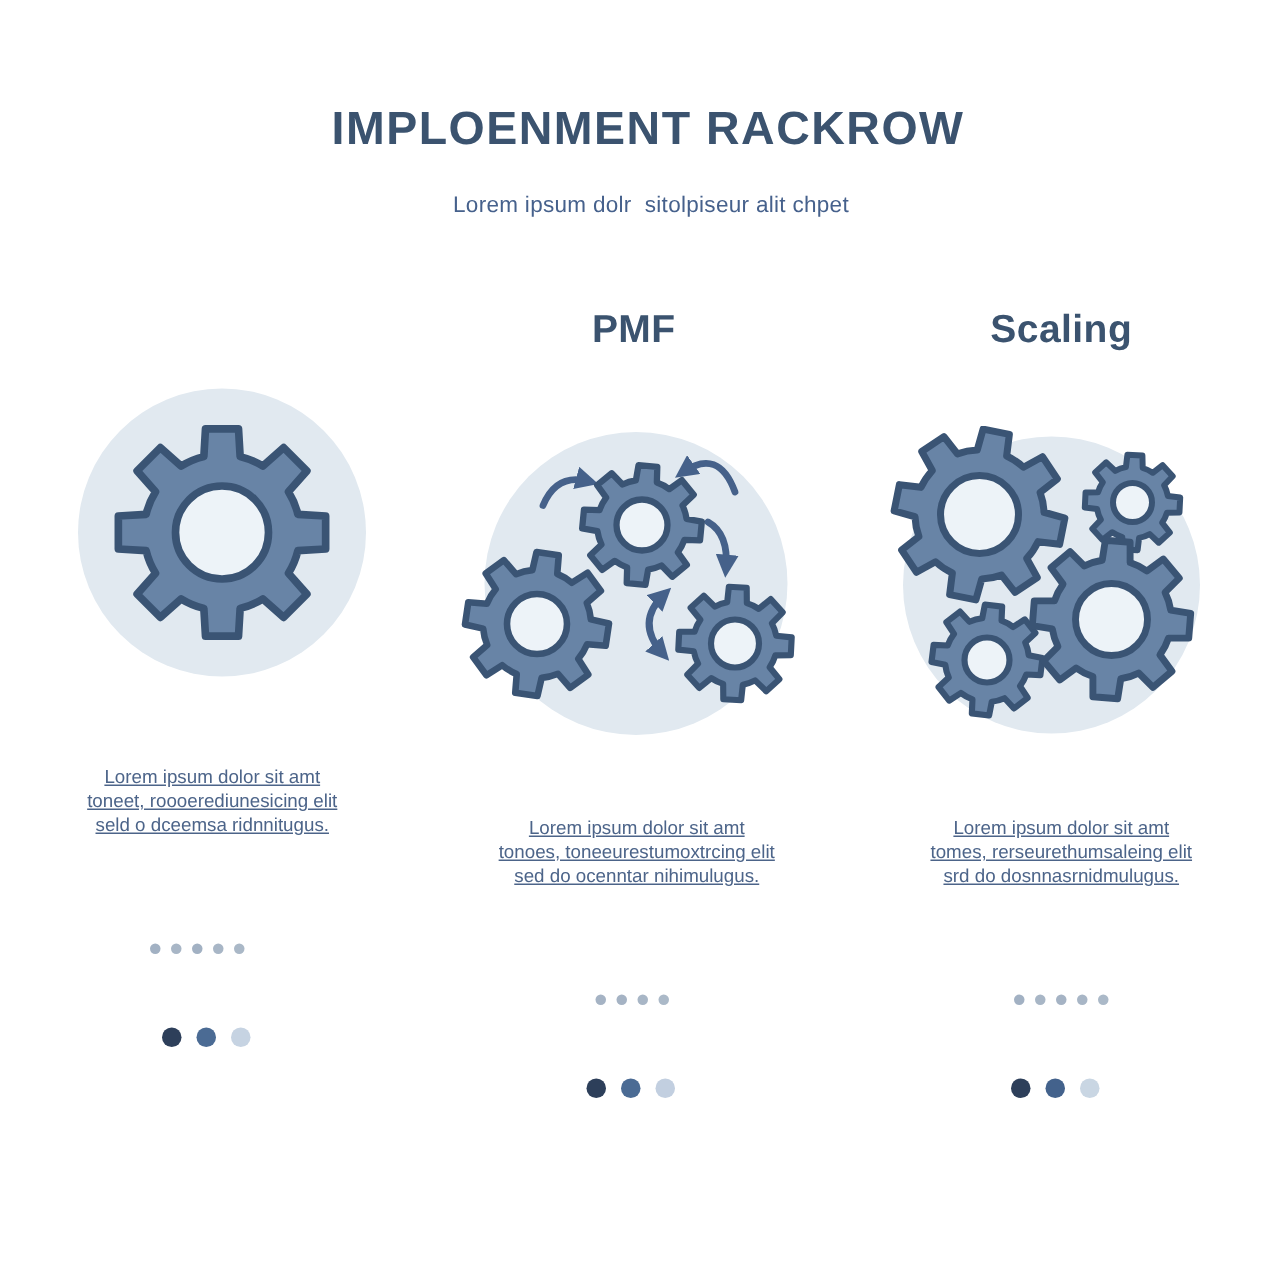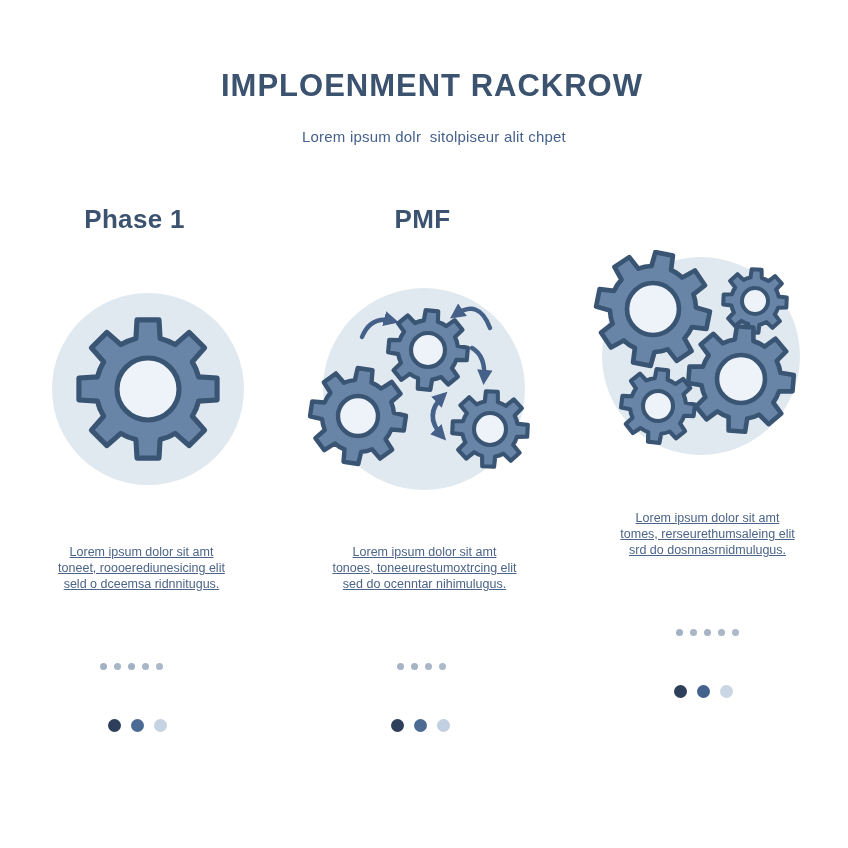--- a/index.html
+++ b/index.html
@@ -61,21 +61,20 @@
 <body>
 
 <div class="page">
 
   <div class="title">IMPLOENMENT RACKROW</div>
   <div class="subtitle">Lorem ipsum dolr  sitolpiseur alit chpet</div>
 
   <div class="columns">
 
     <div class="col col-0">
-      <div class="col-heading">Phase 1</div>
       <div class="icon-area">
         <svg viewBox="0 0 283 210">
             <defs>
               <marker id="ah0" viewBox="0 0 10 10" refX="6" refY="5" markerWidth="3.4" markerHeight="3.4" orient="auto-start-reverse">
                 <path d="M0,0 L10,5 L0,10 Z" fill="#45618a"></path>
               </marker>
             </defs>
             <circle cx="148" cy="105" r="96" fill="#e1e9f0"></circle>
             <path d="M198.6,92.9 L217.1,94.0 L217.1,116.0 L198.6,117.1 A52 52 0 0 1 192.3,132.2 L192.3,132.2 L204.6,146.1 L189.1,161.6 L175.2,149.3 A52 52 0 0 1 160.1,155.6 L160.1,155.6 L159.0,174.1 L137.0,174.1 L135.9,155.6 A52 52 0 0 1 120.8,149.3 L120.8,149.3 L106.9,161.6 L91.4,146.1 L103.7,132.2 A52 52 0 0 1 97.4,117.1 L97.4,117.1 L78.9,116.0 L78.9,94.0 L97.4,92.9 A52 52 0 0 1 103.7,77.8 L103.7,77.8 L91.4,63.9 L106.9,48.4 L120.8,60.7 A52 52 0 0 1 135.9,54.4 L135.9,54.4 L137.0,35.9 L159.0,35.9 L160.1,54.4 A52 52 0 0 1 175.2,60.7 L175.2,60.7 L189.1,48.4 L204.6,63.9 L192.3,77.8 A52 52 0 0 1 198.6,92.9 Z" fill="#6884a6" stroke="#3a5474" stroke-width="5.1" stroke-linejoin="round"></path>
             <circle cx="148" cy="105" r="31" fill="#edf3f8" stroke="#3a5474" stroke-width="5.1"></circle>
@@ -130,20 +129,21 @@
           <span class="dot" style="background: rgb(171, 185, 200);"></span>
         </div>
       <div class="dots-large">
           <span class="dot" style="background: rgb(45, 63, 90);"></span>
           <span class="dot" style="background: rgb(75, 107, 148);"></span>
           <span class="dot" style="background: rgb(194, 207, 224);"></span>
         </div>
     </div>
 
     <div class="col col-2">
+      <div class="col-heading">Scaling</div>
       <div class="icon-area">
         <svg viewBox="0 0 283 210">
             <defs>
               <marker id="ah2" viewBox="0 0 10 10" refX="6" refY="5" markerWidth="3.4" markerHeight="3.4" orient="auto-start-reverse">
                 <path d="M0,0 L10,5 L0,10 Z" fill="#45618a"></path>
               </marker>
             </defs>
             <circle cx="135" cy="106" r="99" fill="#e1e9f0"></circle>
             <path d="M130.0,57.5 L143.9,61.4 L140.4,78.9 L126.0,77.1 A43 43 0 0 1 118.5,88.3 L118.5,88.3 L125.5,101.0 L110.7,110.9 L101.7,99.4 A43 43 0 0 1 88.5,102.0 L88.5,102.0 L84.6,115.9 L67.1,112.4 L68.9,98.0 A43 43 0 0 1 57.7,90.5 L57.7,90.5 L45.0,97.5 L35.1,82.7 L46.6,73.7 A43 43 0 0 1 44.0,60.5 L44.0,60.5 L30.1,56.6 L33.6,39.1 L48.0,40.9 A43 43 0 0 1 55.5,29.7 L55.5,29.7 L48.5,17.0 L63.3,7.1 L72.3,18.6 A43 43 0 0 1 85.5,16.0 L85.5,16.0 L89.4,2.1 L106.9,5.6 L105.1,20.0 A43 43 0 0 1 116.3,27.5 L116.3,27.5 L129.0,20.5 L138.9,35.3 L127.4,44.3 A43 43 0 0 1 130.0,57.5 Z" fill="#6884a6" stroke="#3a5474" stroke-width="4.7" stroke-linejoin="round"></path>
             <circle cx="87" cy="59" r="26" fill="#edf3f8" stroke="#3a5474" stroke-width="4.7"></circle>

